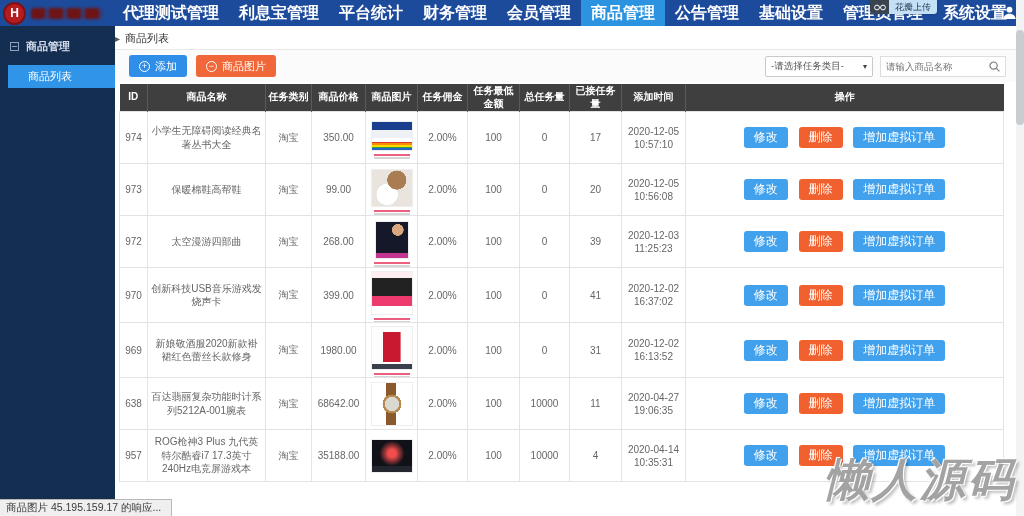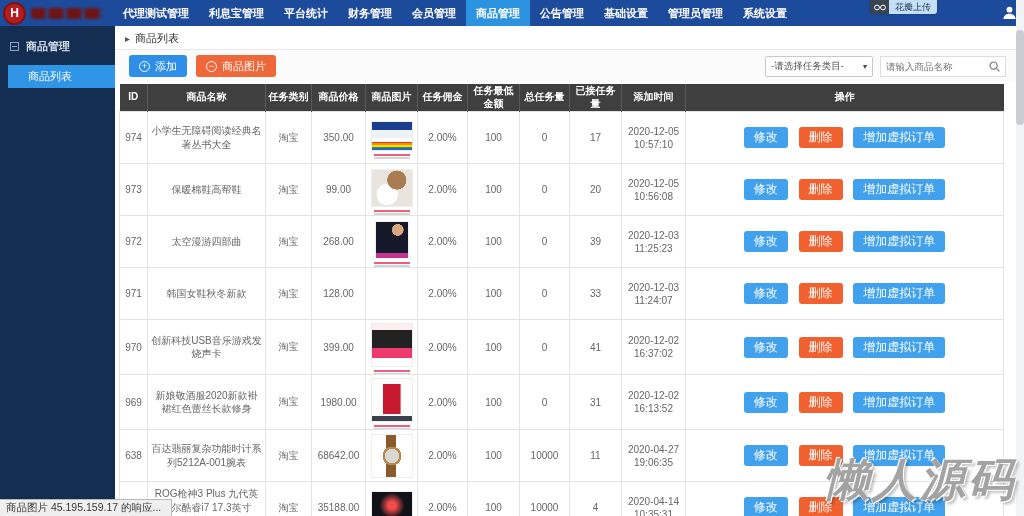--- a/index.html
+++ b/index.html
@@ -5,38 +5,38 @@
   * { box-sizing: border-box; margin: 0; padding: 0; }
   html,body { width:1024px; height:516px; overflow:hidden; }
   body { position:relative; font-family:"Liberation Sans","DejaVu Sans",sans-serif; background:#fff; }
 
   
   .navbar { position:absolute; top:0; left:0; width:1024px; height:26px; background:#1d4b9b; display:flex; align-items:center; z-index:5; }
   .logo { width:113px; display:flex; align-items:center; gap:5px; padding-left:3px; flex:0 0 auto; }
   .logo-circle { width:23px; height:23px; border-radius:50%; background:#b51c20; border:2px solid #7e1114; color:#fff; font-weight:bold; font-size:12px; display:flex; align-items:center; justify-content:center; }
   .brand-blur { width:72px; height:11px; border-radius:2px; background:repeating-linear-gradient(90deg,#6e1414 0 14px,rgba(110,20,20,.25) 14px 18px); filter:blur(1.6px); }
   .nav-menu { display:flex; height:100%; }
-  .nav-item { color:#fff; font-size:11px; font-weight:bold; padding:0 10px; display:flex; align-items:center; text-decoration:none; cursor:pointer; white-space:nowrap; }
+  .nav-item { color:#fff; font-size:16px; font-weight:bold; padding:0 10px; display:flex; align-items:center; text-decoration:none; cursor:pointer; white-space:nowrap; }
   .nav-item.active { background:#2b93e0; }
   .ext-badge { position:absolute; right:87px; top:0; height:14px; display:flex; align-items:stretch; border-radius:0 0 3px 3px; overflow:hidden; box-shadow:0 0 2px rgba(0,0,0,.4); }
   .ext-icon { background:#3a4450; width:19px; display:flex; align-items:center; justify-content:center; }
   .ext-label { background:#c3e0f6; color:#24384d; font-size:9px; line-height:14px; padding:0 6px; white-space:nowrap;text-align:center; }
   .user-ic { position:absolute; right:7px; top:5px; width:15px; height:15px; }
 
   
   .sidebar { position:absolute; top:26px; left:0; width:115px; height:490px; background:#142e52; z-index:4; }
   .side-section { color:#d6deeb; font-size:11px; font-weight:bold; padding:13px 8px 11px 10px; display:flex; align-items:center; gap:7px; cursor:pointer; }
   .collapse { width:9px; height:9px; border:1px solid #8fa3c0; position:relative; flex:0 0 auto; }
   .collapse::after { content:""; position:absolute; left:1px; right:1px; top:3px; border-top:1px solid #8fa3c0; }
   .side-item { margin-left:8px; height:23px; line-height:23px; color:#fff; font-size:11px; padding-left:20px; cursor:pointer; }
   .side-item.active { background:#3095e6; }
 
   
   .content { position:absolute; left:115px; top:26px; right:8px; bottom:0; background:#fff; overflow:hidden; }
-  .breadcrumb { height:24px; line-height:24px; border-bottom:1px solid #e8e8e8; font-size:11px; color:#333; padding-left:10px; background:#fff; }
+  .breadcrumb { height:24px; line-height:24px; border-bottom:1px solid #e8e8e8; font-size:11px; color:#333; background:#fff; }
   .bc-arrow { color:#555; margin-right:5px; font-size:10px; }
   .toolbar { height:32px; display:flex; align-items:center; padding:0 10px 0 14px; background:#fbfbfb; }
   .btn { display:inline-flex; align-items:center; gap:5px; color:#fff; border:none; font-size:11px; height:22px; padding:0 10px; border-radius:3px; cursor:pointer; font-family:inherit; }
   .btn-add { background:#2f8fe8; margin-right:9px; }
   .btn-del { background:#f0683a; }
   .circ { width:11px; height:11px; border:1px solid #fff; border-radius:50%; line-height:9px; font-size:9px; text-align:center; flex:0 0 auto; }
   .filters { margin-left:auto; display:flex; align-items:center; gap:7px; }
   .select { width:108px; height:21px; border:1px solid #c9c9c9; border-radius:2px; background:#fff; font-size:9.5px; color:#555; display:flex; align-items:center; justify-content:space-between; padding:0 5px; cursor:pointer; white-space:nowrap; }
   .caret { font-size:8px; color:#444; }
   .search { position:relative; width:126px; height:21px; border:1px solid #ddd; background:#fff; display:flex; align-items:center; }
@@ -244,39 +244,20 @@
     <td class="c-total">0</td>
     <td class="c-taken">39</td>
     <td class="c-time">2020-12-03 11:25:23</td>
     <td class="c-ops">
       <button class="obtn blue edit">修改</button>
       <button class="obtn orange del">删除</button>
       <button class="obtn blue virt">增加虚拟订单</button>
     </td>
   </tr>
         <tr>
-    <td class="c-id">971</td>
-    <td class="c-name">韩国女鞋秋冬新款</td>
-    <td class="c-cat">淘宝</td>
-    <td class="c-price">128.00</td>
-    <td class="c-img">
-            <div class="thumbbox tb-none"></div>
-          </td>
-    <td class="c-comm">2.00%</td>
-    <td class="c-min">100</td>
-    <td class="c-total">0</td>
-    <td class="c-taken">33</td>
-    <td class="c-time">2020-12-03 11:24:07</td>
-    <td class="c-ops">
-      <button class="obtn blue edit">修改</button>
-      <button class="obtn orange del">删除</button>
-      <button class="obtn blue virt">增加虚拟订单</button>
-    </td>
-  </tr>
-        <tr>
     <td class="c-id">970</td>
     <td class="c-name">创新科技USB音乐游戏发烧声卡</td>
     <td class="c-cat">淘宝</td>
     <td class="c-price">399.00</td>
     <td class="c-img cap">
             <div class="thumbbox tb-soundcard"></div>
           </td>
     <td class="c-comm">2.00%</td>
     <td class="c-min">100</td>
     <td class="c-total">0</td>

